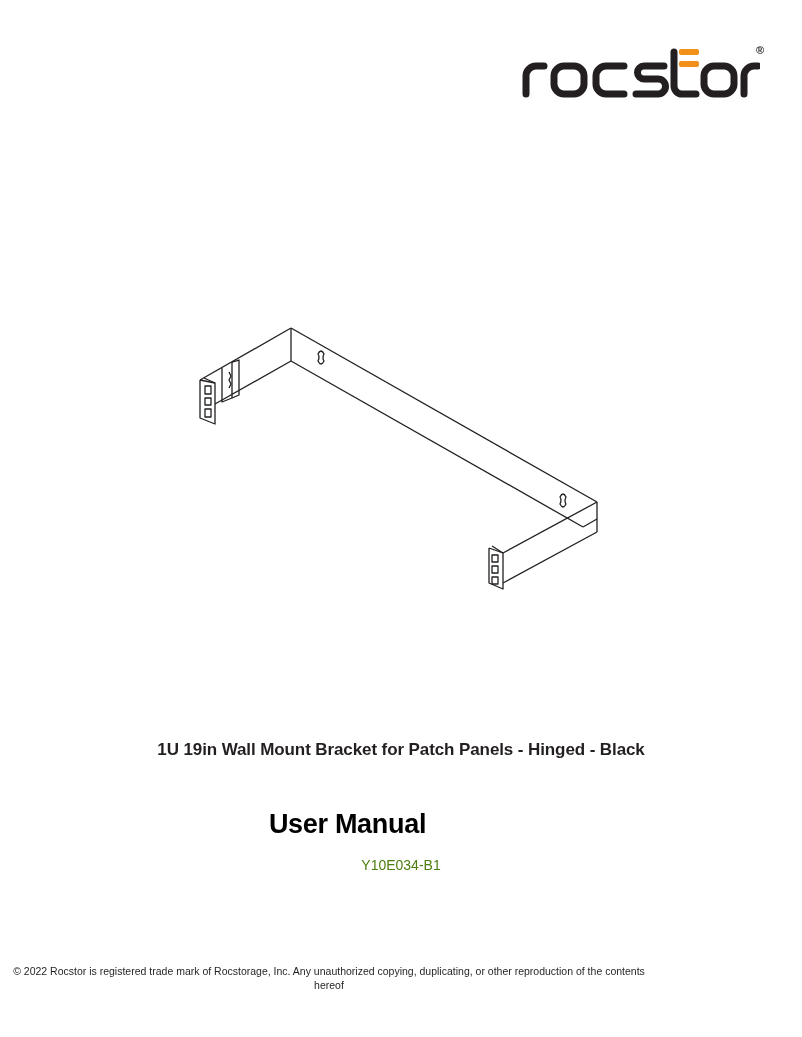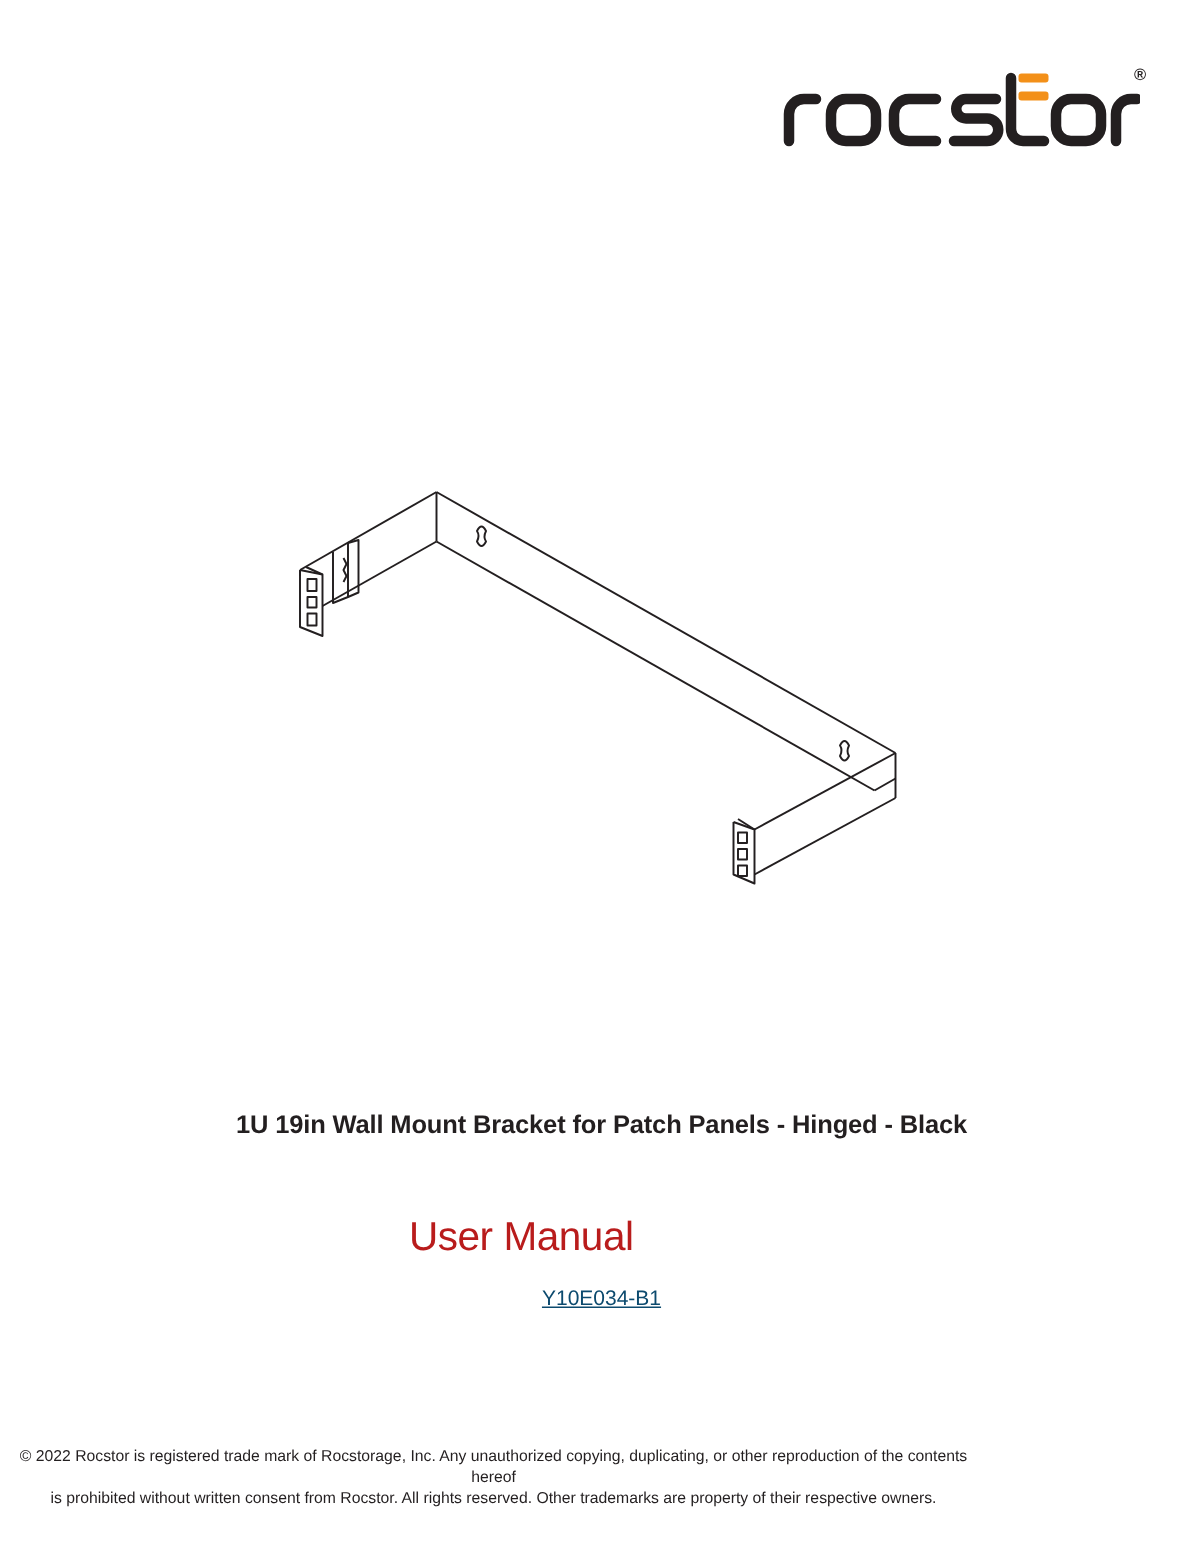--- a/index.html
+++ b/index.html
@@ -7,25 +7,25 @@
       width: 802px; height: 1037px; position: relative; overflow: hidden;
       font-family: "Liberation Sans", "DejaVu Sans", sans-serif; color: #231f20;
     }
     .logo { position: absolute; left: 520px; top: 46px; width: 240px; height: 60px; }
     .product-title {
       position: absolute; left: 0; width: 802px; top: 740px; text-align: center;
       font-size: 17px; font-weight: bold; color: #231f20; letter-spacing: -0.1px;
     }
     .doc-title {
       position: absolute; left: 0; width: 695px; top: 809px; text-align: center;
-      font-size: 27px; font-weight: normal; color: #b91c1c; letter-spacing: -0.3px;
+      font-size: 27px; font-weight: bold; color: #000000; letter-spacing: -0.3px;
     }
     .model-number {
       position: absolute; left: 0; width: 802px; top: 857px; text-align: center;
-      font-size: 14px; color: #0c4a6e; text-decoration: underline;
+      font-size: 14px; color: #4d7c0f;
     }
     .copyright {
       position: absolute; left: 0; width: 658px; top: 964px; text-align: center;
       font-size: 10.5px; line-height: 14px; color: #231f20;
     }
     .illustration { position: absolute; left: 180px; top: 320px; width: 440px; height: 280px; }
   </style>
 </head>
 <body>
 
@@ -100,14 +100,13 @@
     </g>
   </svg>
 </div>
 
 <div class="product-title">1U 19in Wall Mount Bracket for Patch Panels - Hinged - Black</div>
 <div class="doc-title">User Manual</div>
 <div class="model-number">Y10E034-B1</div>
 
 <div class="copyright">
   <div>© 2022 Rocstor is registered trade mark of Rocstorage, Inc. Any unauthorized copying, duplicating, or other reproduction of the contents hereof</div>
-  <div>is prohibited without written consent from Rocstor. All rights reserved. Other trademarks are property of their respective owners.</div>
 </div>
 
 </body></html>

